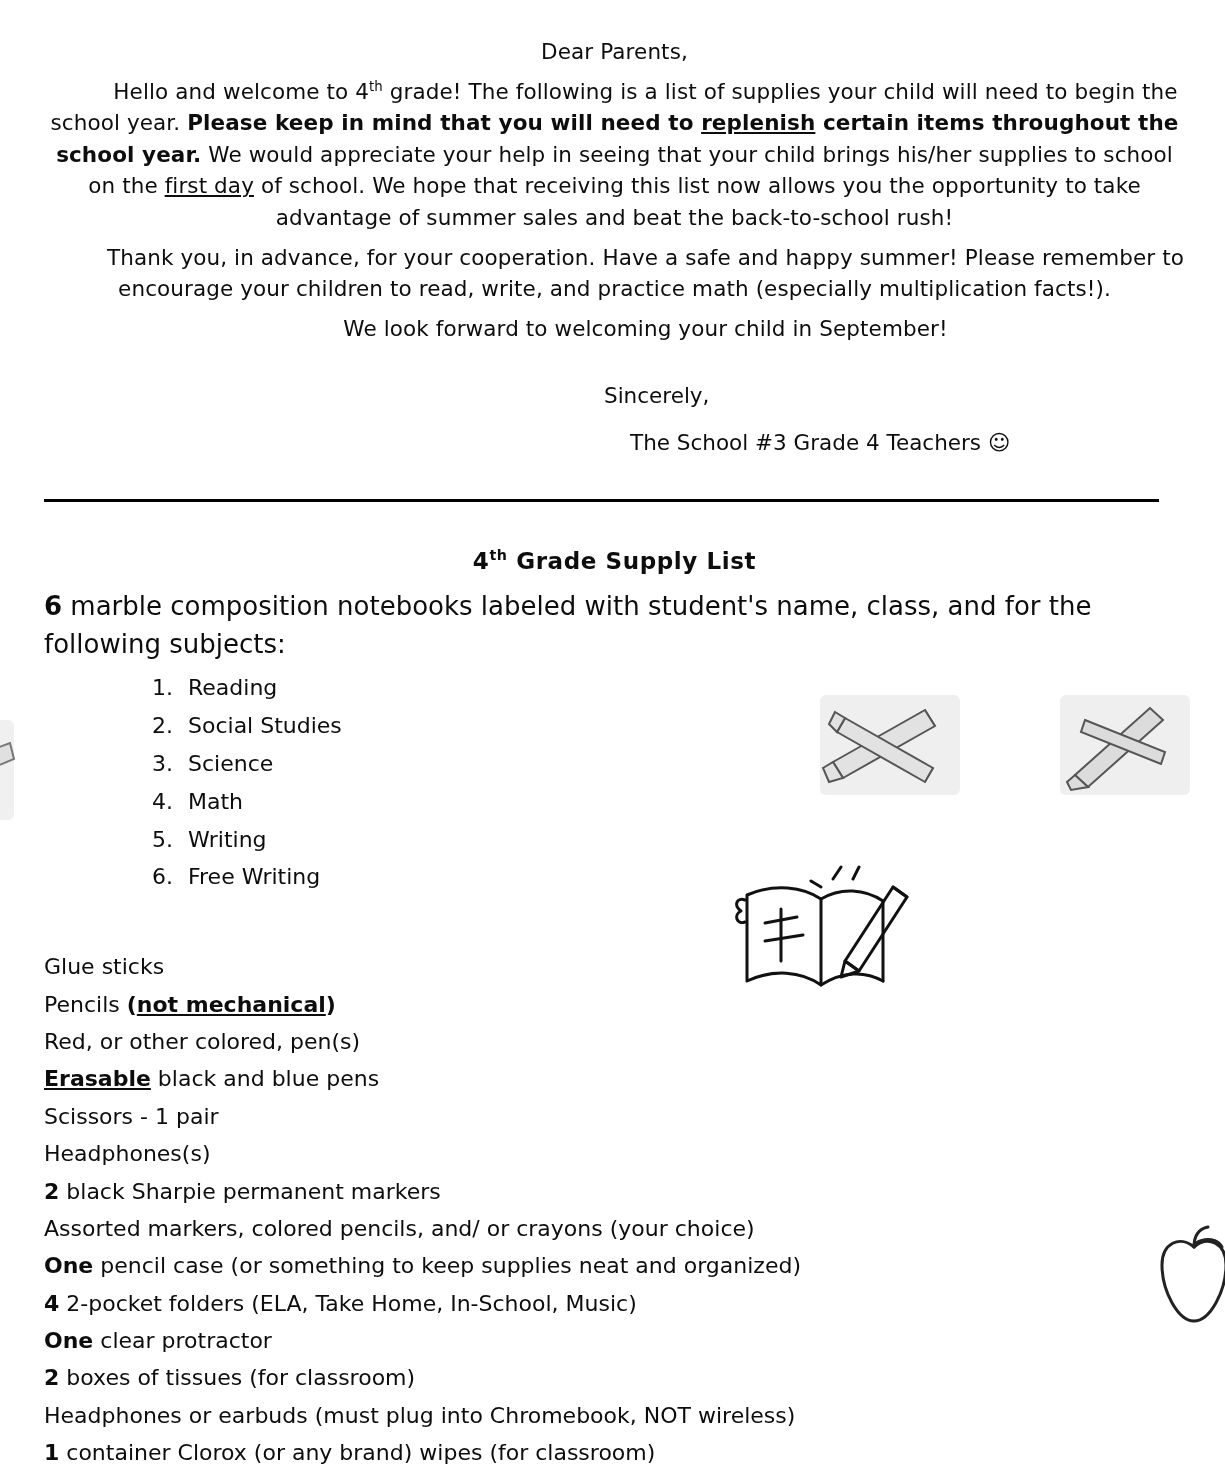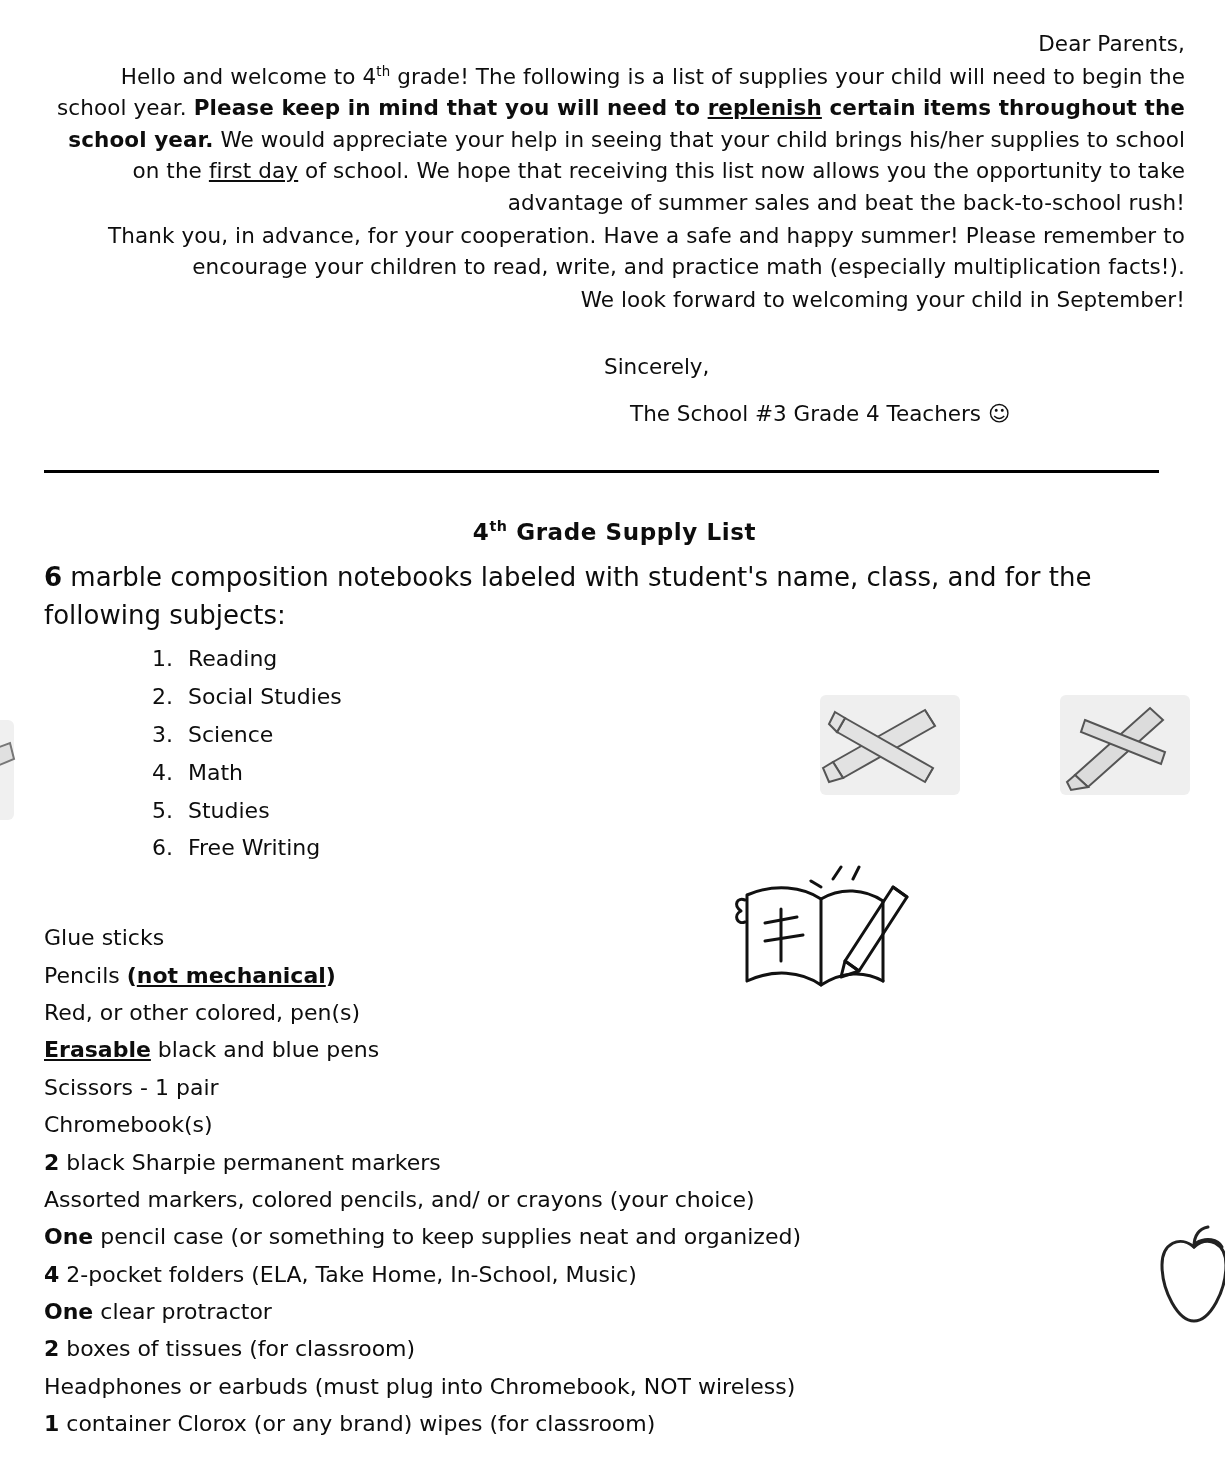--- a/index.html
+++ b/index.html
@@ -22,22 +22,22 @@
     height: 1464px;
     box-sizing: border-box;
     padding: 28px 40px 0 44px;
   }
   .letter {
     font-size: 21.5px;
     line-height: 1.47;
     letter-spacing: 0.1px;
   }
   .letter p {
-    margin: 0 0 1px 0;
-    text-align: right;
+    margin: 8px 0 1px 0;
+    text-align: center;
   }
   .indent { text-indent: 62px; }
   b, .b { font-weight: bold; }
   .u { text-decoration: underline; }
   sup {
     font-size: 0.62em;
     vertical-align: super;
     line-height: 0;
   }
   .sign-block {
@@ -109,34 +109,34 @@
 
   <div class="list-title"><span>4</span><sup>th</sup><span> Grade Supply List</span></div>
 
   <div class="supply-intro"><b>6</b><span> marble composition notebooks labeled with student's name, class, and for the following subjects:</span></div>
 
   <ol class="subjects">
     <li>Reading</li>
     <li>Social Studies</li>
     <li>Science</li>
     <li>Math</li>
-    <li>Studies</li>
+    <li>Writing</li>
     <li>Free Writing</li>
   </ol>
 
   <div class="supplies">
     <div><span>Glue sticks</span></div>
 
     <div><span>Pencils </span><b><span>(</span><span class="u">not mechanical</span><span>)</span></b></div>
 
     <div><span>Red, or other colored, pen(s)</span></div>
 
     <div><b class="u">Erasable</b><span> black and blue pens</span></div>
     <div><span>Scissors - 1 pair</span></div>
-    <div><span>Chromebook(s)</span></div>
+    <div><span>Headphones(s)</span></div>
 
     <div><b>2</b><span> black Sharpie permanent markers</span></div>
     <div><span>Assorted markers, colored pencils, and/ or crayons (your choice)</span></div>
     <div><b>One</b><span> pencil case (or something to keep supplies neat and organized)</span></div>
     <div><b>4</b><span>  2-pocket folders (ELA, Take Home, In-School, Music)</span></div>
     <div><b>One</b><span> clear protractor</span></div>
     <div><b>2</b><span> boxes of tissues (for classroom)</span></div>
     <div><span>Headphones or earbuds (must plug into Chromebook, NOT wireless)</span></div>
     <div><b>1</b><span> container Clorox (or any brand) wipes (for classroom)</span></div>
   </div>

